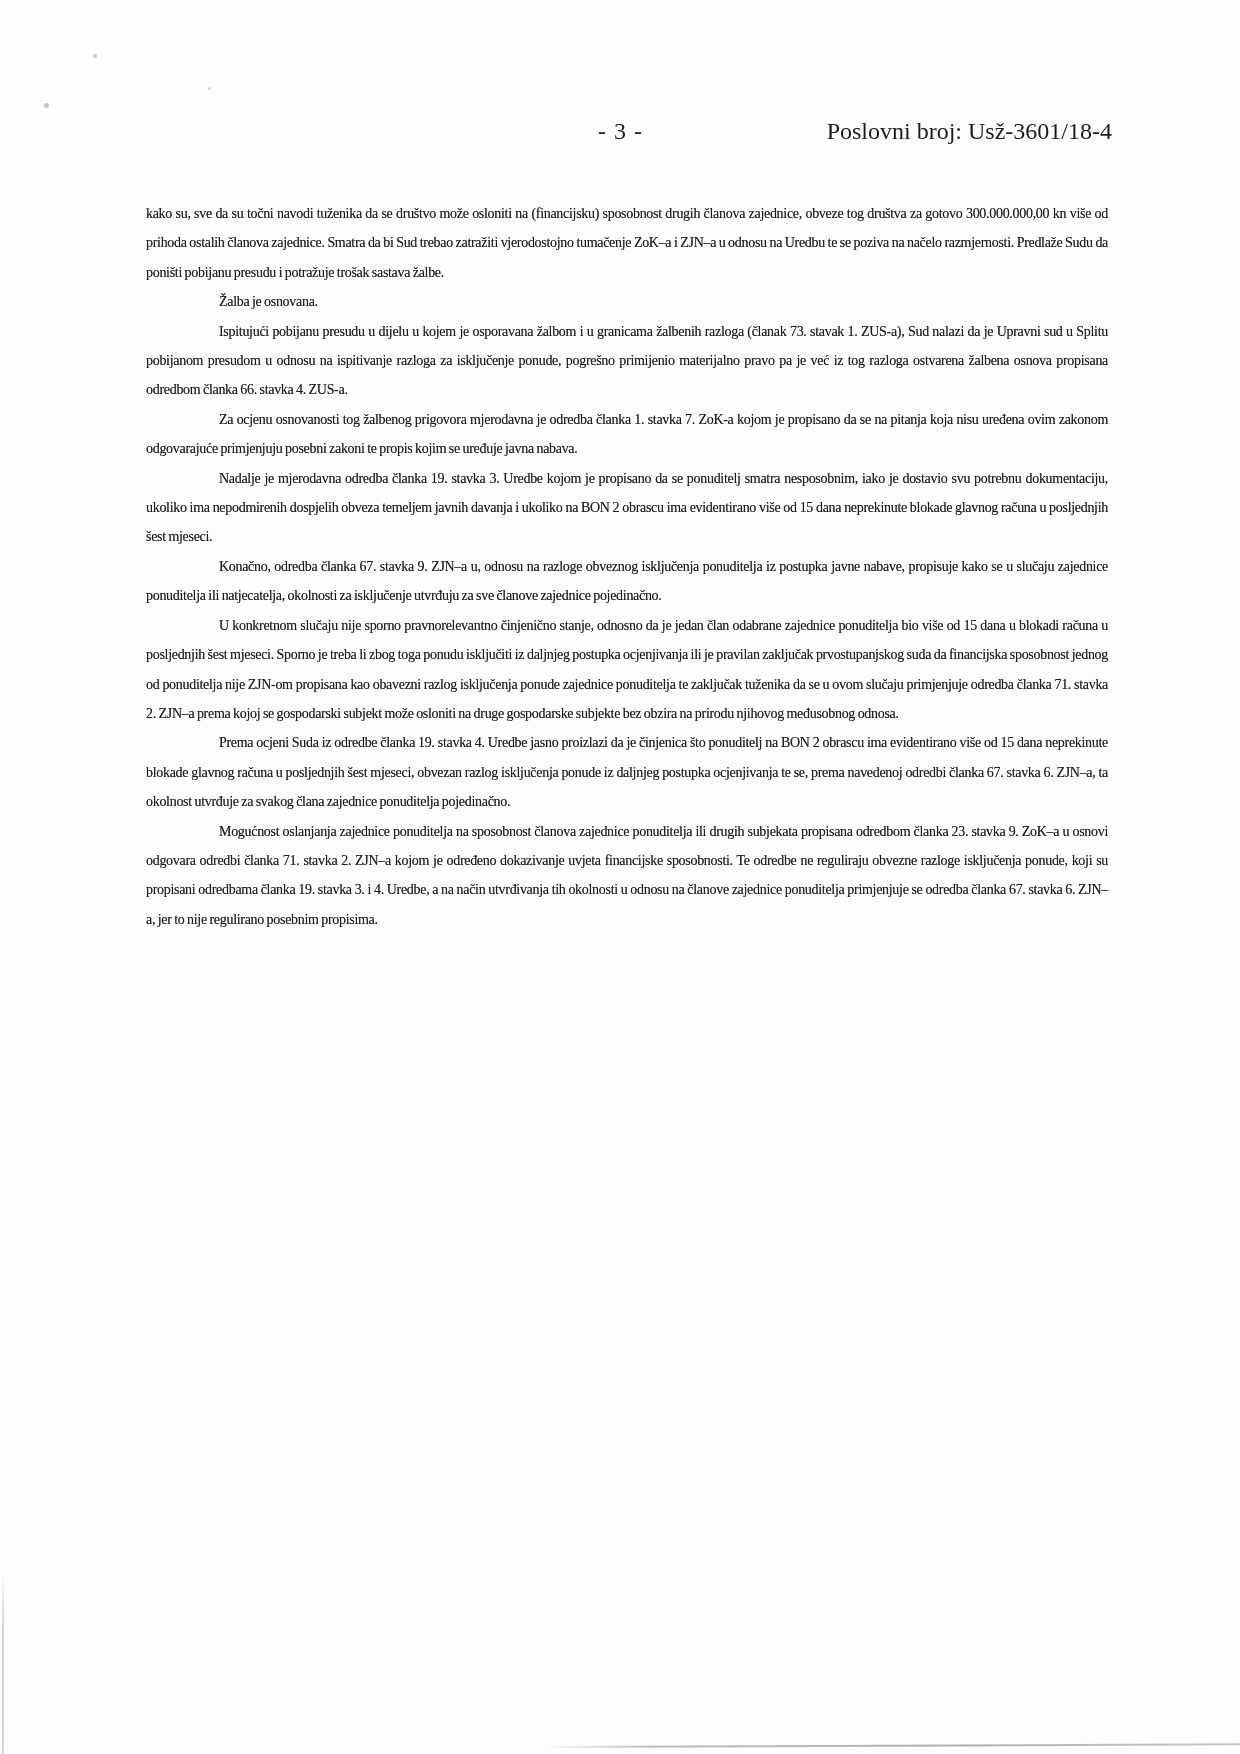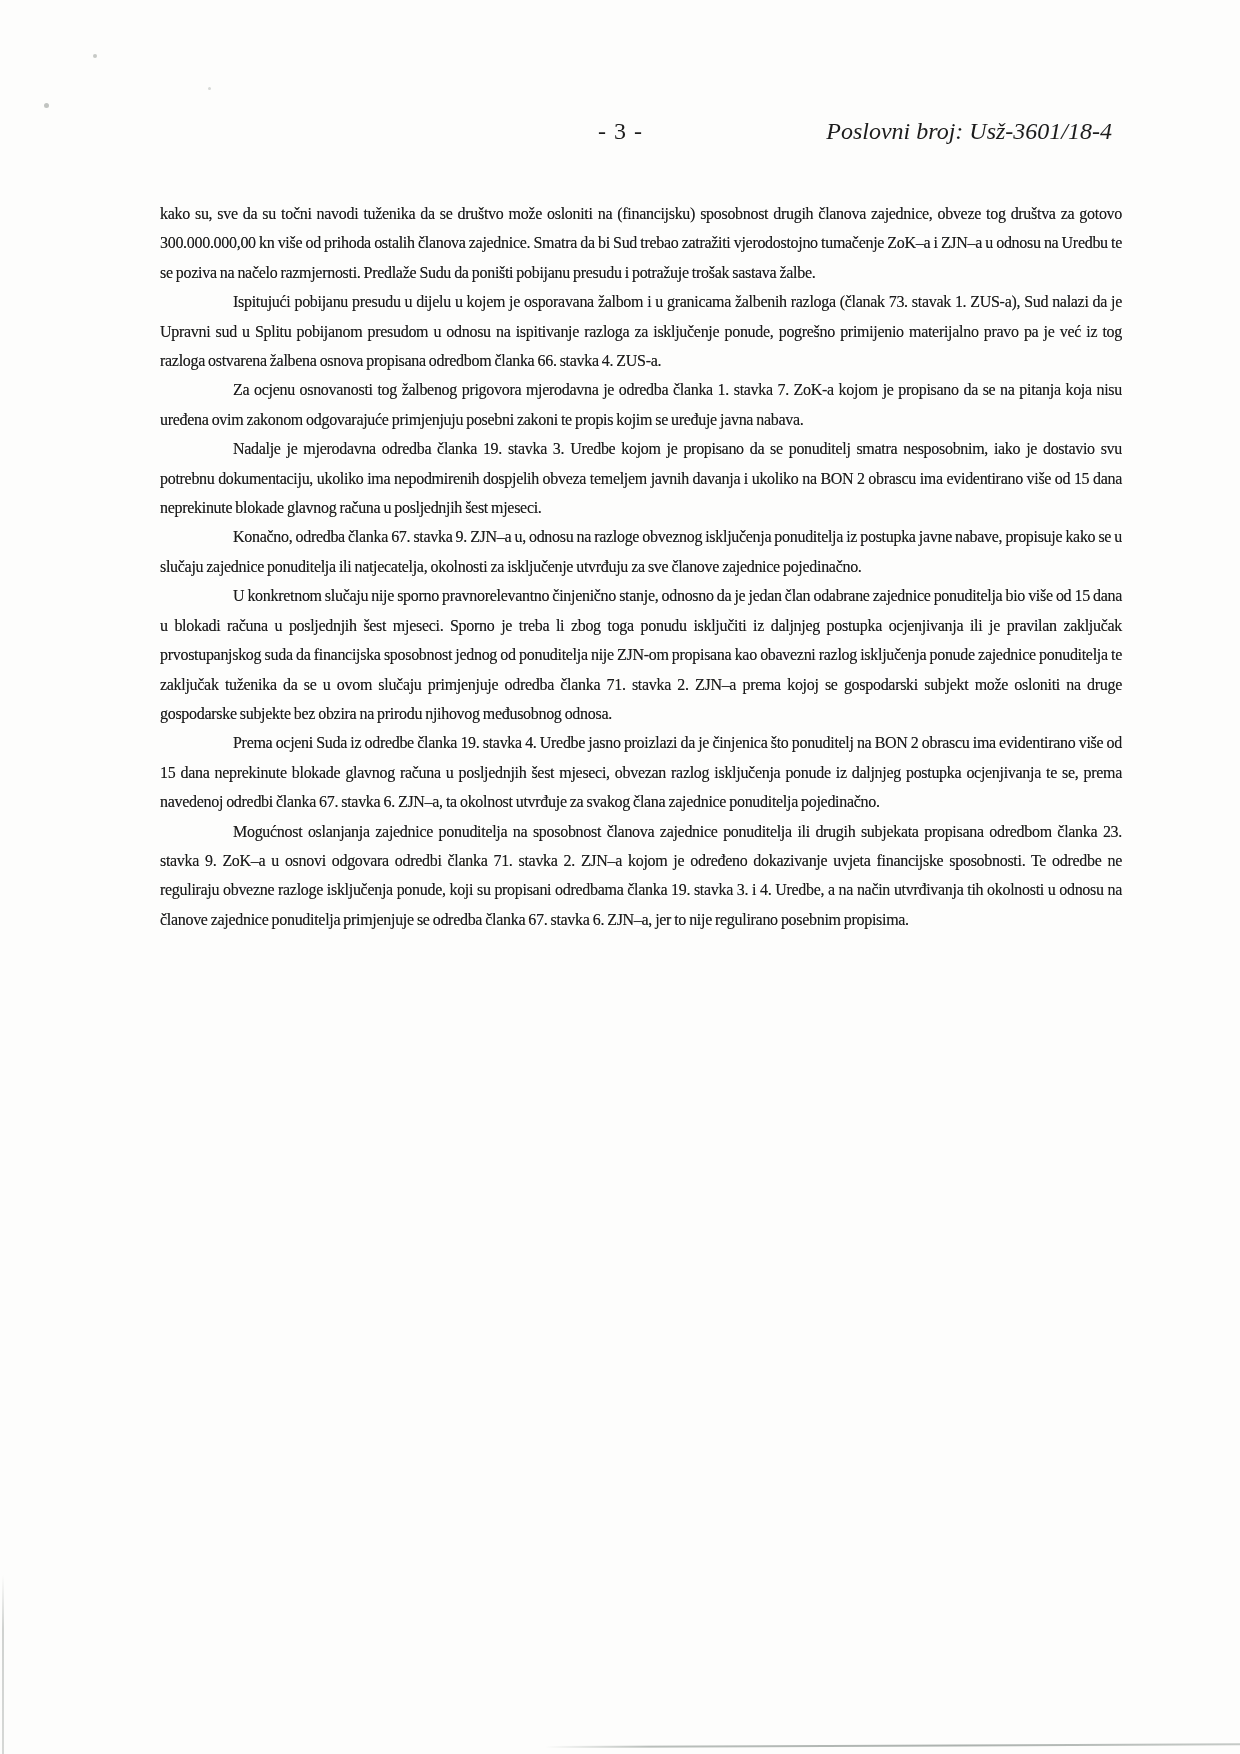--- a/index.html
+++ b/index.html
@@ -31,28 +31,27 @@
     left: 448px;
     top: 0;
     letter-spacing: 1px;
     white-space: nowrap;
   }
   .case-num {
     position: absolute;
     right: 0;
     top: 0;
     white-space: nowrap;
-    font-style: italic;
   }
   .body-text {
     position: absolute;
     top: 199px;
-    left: 160px;
+    left: 146px;
     width: 962px;
-    font-size: 16px;
+    font-size: 14px;
     line-height: 29.4px;
     text-align: justify;
     letter-spacing: -0.3px;
     word-spacing: -0.6px;
     text-shadow: 0 0 0.6px rgba(25,25,25,0.55);
   }
   .body-text p { margin: 0; }
   .body-text p.ind { text-indent: 73px; }
 
   
@@ -95,20 +94,21 @@
 
 <div class="page">
 
   <div class="header">
     <span class="page-num">- 3 -</span>
     <span class="case-num">Poslovni broj: Usž-3601/18-4</span>
   </div>
 
   <div class="body-text">
     <p>kako su, sve da su točni navodi tuženika da se društvo može osloniti na (financijsku) sposobnost drugih članova zajednice, obveze tog društva za gotovo 300.000.000,00 kn više od prihoda ostalih članova zajednice. Smatra da bi Sud trebao zatražiti vjerodostojno tumačenje ZoK–a i ZJN–a u odnosu na Uredbu te se poziva na načelo razmjernosti. Predlaže Sudu da poništi pobijanu presudu i potražuje trošak sastava žalbe.</p>
+    <p class="ind">Žalba je osnovana.</p>
     <p class="ind">Ispitujući pobijanu presudu u dijelu u kojem je osporavana žalbom i u granicama žalbenih razloga (članak 73. stavak 1. ZUS-a), Sud nalazi da je Upravni sud u Splitu pobijanom presudom u odnosu na ispitivanje razloga za isključenje ponude, pogrešno primijenio materijalno pravo pa je već iz tog razloga ostvarena žalbena osnova propisana odredbom članka 66. stavka 4. ZUS-a.</p>
     <p class="ind">Za ocjenu osnovanosti tog žalbenog prigovora mjerodavna je odredba članka 1. stavka 7. ZoK-a kojom je propisano da se na pitanja koja nisu uređena ovim zakonom odgovarajuće primjenjuju posebni zakoni te propis kojim se uređuje javna nabava.</p>
     <p class="ind">Nadalje je mjerodavna odredba članka 19. stavka 3. Uredbe kojom je propisano da se ponuditelj smatra nesposobnim, iako je dostavio svu potrebnu dokumentaciju, ukoliko ima nepodmirenih dospjelih obveza temeljem javnih davanja i ukoliko na BON 2 obrascu ima evidentirano više od 15 dana neprekinute blokade glavnog računa u posljednjih šest mjeseci.</p>
     <p class="ind">Konačno, odredba članka 67. stavka 9. ZJN–a u, odnosu na razloge obveznog isključenja ponuditelja iz postupka javne nabave, propisuje kako se u slučaju zajednice ponuditelja ili natjecatelja, okolnosti za isključenje utvrđuju za sve članove zajednice pojedinačno.</p>
     <p class="ind">U konkretnom slučaju nije sporno pravnorelevantno činjenično stanje, odnosno da je jedan član odabrane zajednice ponuditelja bio više od 15 dana u blokadi računa u posljednjih šest mjeseci. Sporno je treba li zbog toga ponudu isključiti iz daljnjeg postupka ocjenjivanja ili je pravilan zaključak prvostupanjskog suda da financijska sposobnost jednog od ponuditelja nije ZJN-om propisana kao obavezni razlog isključenja ponude zajednice ponuditelja te zaključak tuženika da se u ovom slučaju primjenjuje odredba članka 71. stavka 2. ZJN–a prema kojoj se gospodarski subjekt može osloniti na druge gospodarske subjekte bez obzira na prirodu njihovog međusobnog odnosa.</p>
     <p class="ind">Prema ocjeni Suda iz odredbe članka 19. stavka 4. Uredbe jasno proizlazi da je činjenica što ponuditelj na BON 2 obrascu ima evidentirano više od 15 dana neprekinute blokade glavnog računa u posljednjih šest mjeseci, obvezan razlog isključenja ponude iz daljnjeg postupka ocjenjivanja te se, prema navedenoj odredbi članka 67. stavka 6. ZJN–a, ta okolnost utvrđuje za svakog člana zajednice ponuditelja pojedinačno.</p>
     <p class="ind">Mogućnost oslanjanja zajednice ponuditelja na sposobnost članova zajednice ponuditelja ili drugih subjekata propisana odredbom članka 23. stavka 9. ZoK–a u osnovi odgovara odredbi članka 71. stavka 2. ZJN–a kojom je određeno dokazivanje uvjeta financijske sposobnosti. Te odredbe ne reguliraju obvezne razloge isključenja ponude, koji su propisani odredbama članka 19. stavka 3. i 4. Uredbe, a na način utvrđivanja tih okolnosti u odnosu na članove zajednice ponuditelja primjenjuje se odredba članka 67. stavka 6. ZJN–a, jer to nije regulirano posebnim propisima.</p>
   </div>
 
   <div class="speck speck-1"></div>

